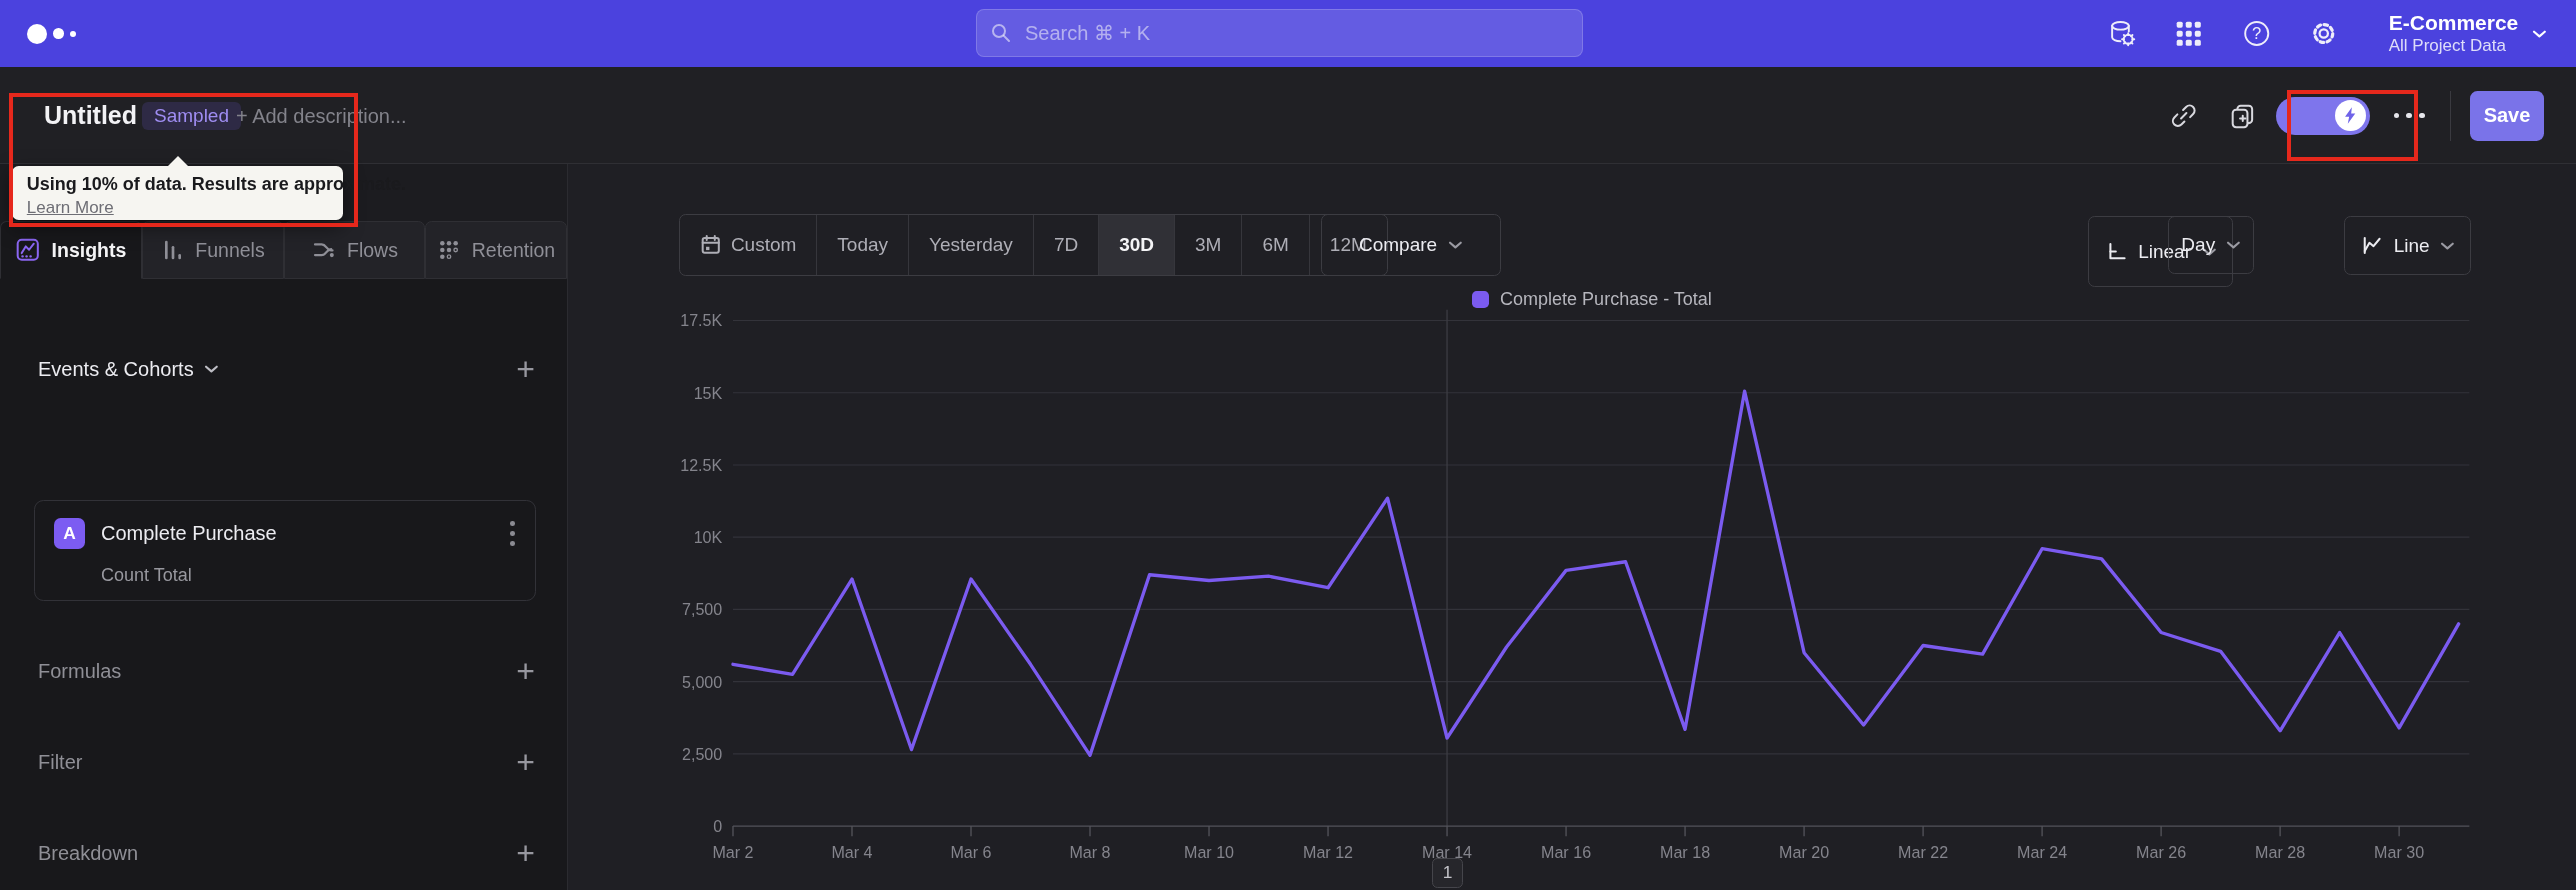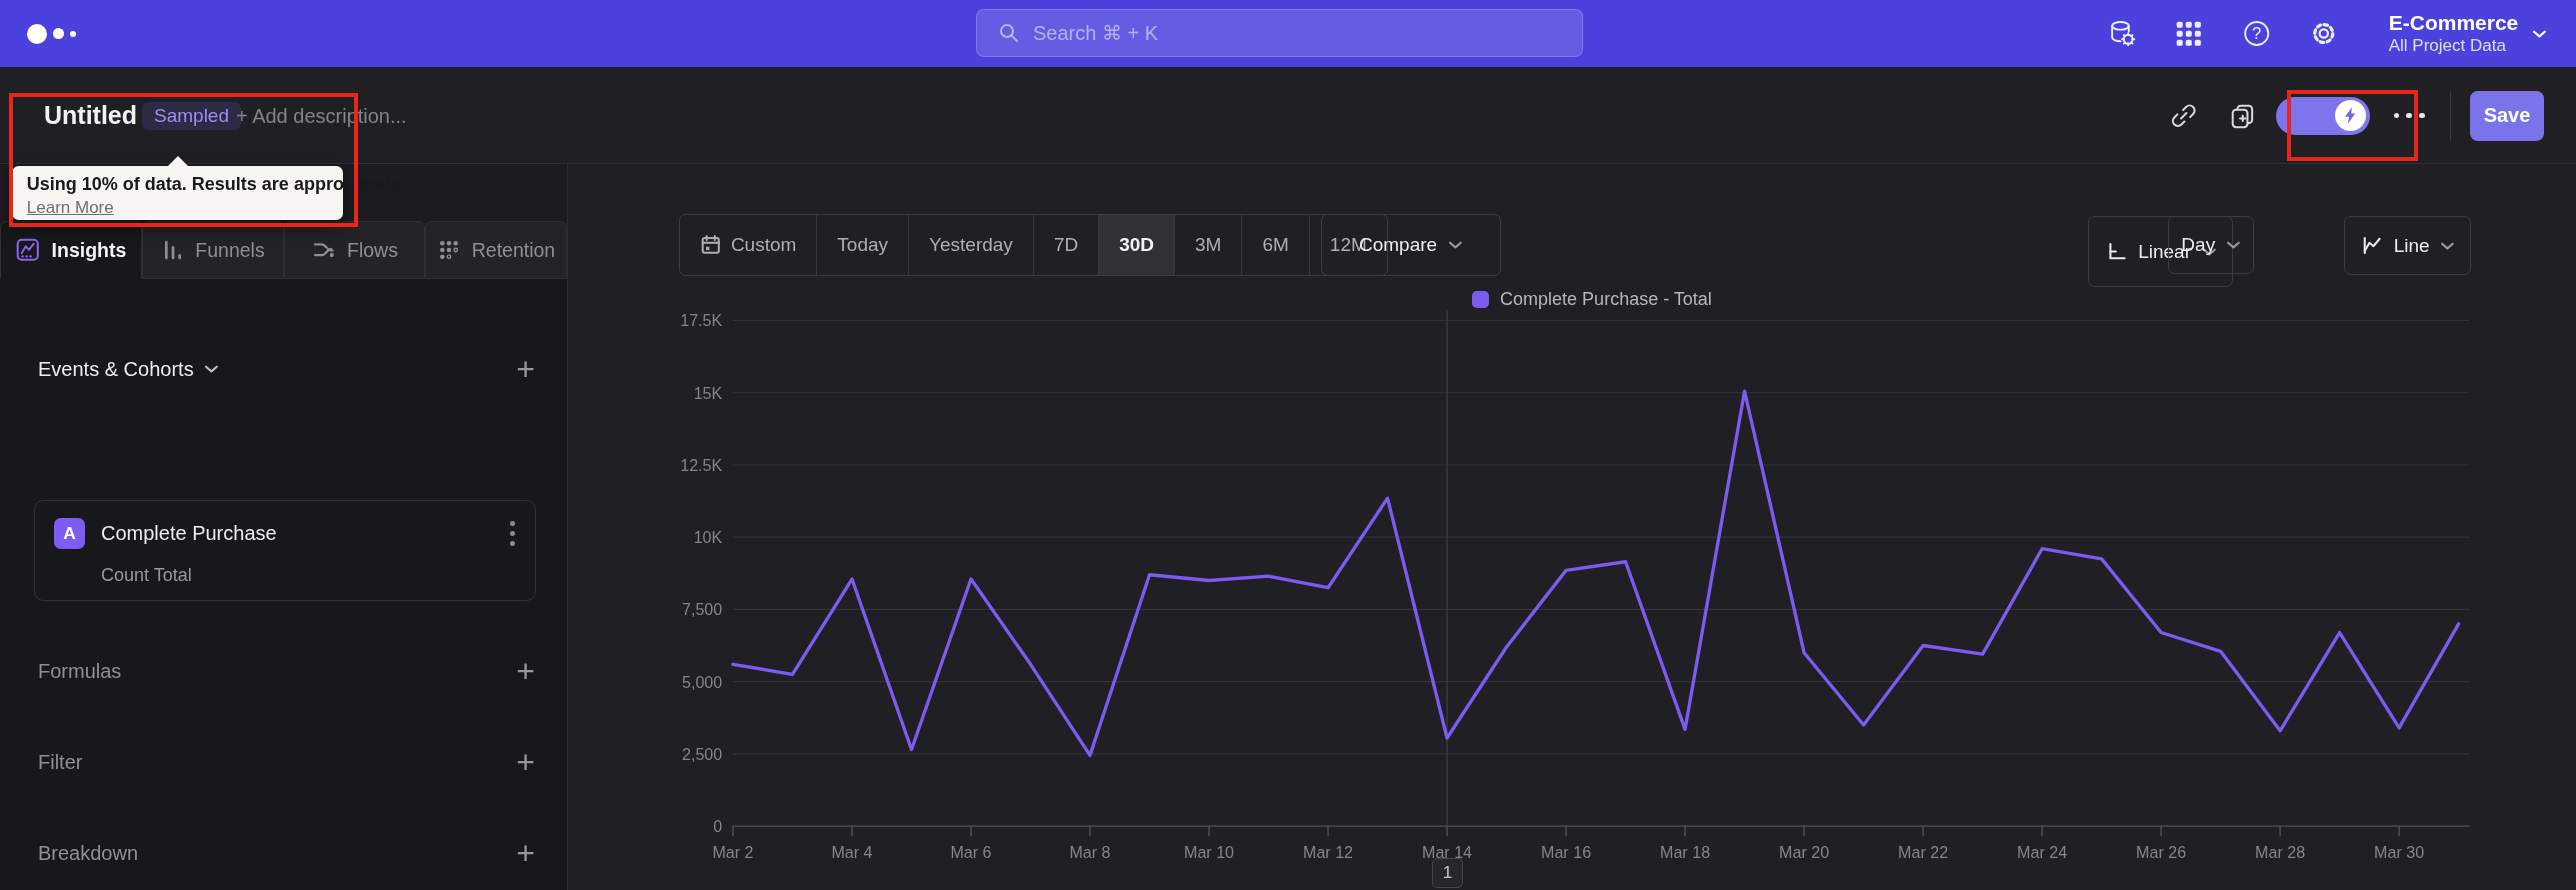--- a/index.html
+++ b/index.html
@@ -10,21 +10,21 @@
   
   .topnav { position:absolute; left:0; top:0; width:2576px; height:67px; background:#4b42de; display:flex; align-items:center; }
   .logo { display:flex; align-items:center; gap:6px; margin-left:27px; }
   .logo .d1{width:20px;height:20px;border-radius:50%;background:#fff;}
   .logo .d2{width:10.7px;height:10.7px;border-radius:50%;background:#fff;}
   .logo .d3{width:6px;height:6px;border-radius:50%;background:#fff;}
   .nav-links { display:flex; align-items:center; gap:50px; margin-left:48px; }
   .nav-link { color:rgba(255,255,255,.96); font-size:19.5px; font-weight:500; display:flex; align-items:center; gap:8px; cursor:pointer; }
   .chev { width:14.8px; height:9.4px; }
   .chev polyline { fill:none; stroke:currentColor; stroke-width:3.2; stroke-linecap:round; stroke-linejoin:round; }
-  .searchbar { position:absolute; left:976px; top:9.4px; width:607px; height:48px; border-radius:8px; background:rgba(255,255,255,.14); border:0.7px solid rgba(255,255,255,.18); display:flex; align-items:center; padding:0 20px; gap:12px; }
+  .searchbar { position:absolute; left:976px; top:9.4px; width:607px; height:48px; border-radius:8px; background:rgba(255,255,255,.14); border:0.7px solid rgba(255,255,255,.18); display:flex; align-items:center; padding:0 12px; gap:12px; }
   .searchbar svg { flex:0 0 auto; }
   .search-ph { color:rgba(238,238,248,.58); font-size:20px; }
   .nav-right { position:absolute; right:0; top:0; height:67px; display:flex; align-items:center; gap:38px; padding-right:29.5px; }
   .nav-icon { width:29.5px; height:29.5px; color:#eeedfa; cursor:pointer; display:flex; align-items:center; justify-content:center; }
   .project { text-align:left; margin-left:12px; cursor:pointer; display:flex; align-items:center; gap:13.4px; color:#fff; }
   .project .pname { font-size:21px; font-weight:700; line-height:1.15; }
   .project .pscope { font-size:17px; font-weight:400; color:rgba(255,255,255,.82); }
 
   
   .rheader { position:absolute; left:0; top:67px; width:2576px; height:97px; background:#202024; border-bottom:0.7px solid #2f2f34; }

